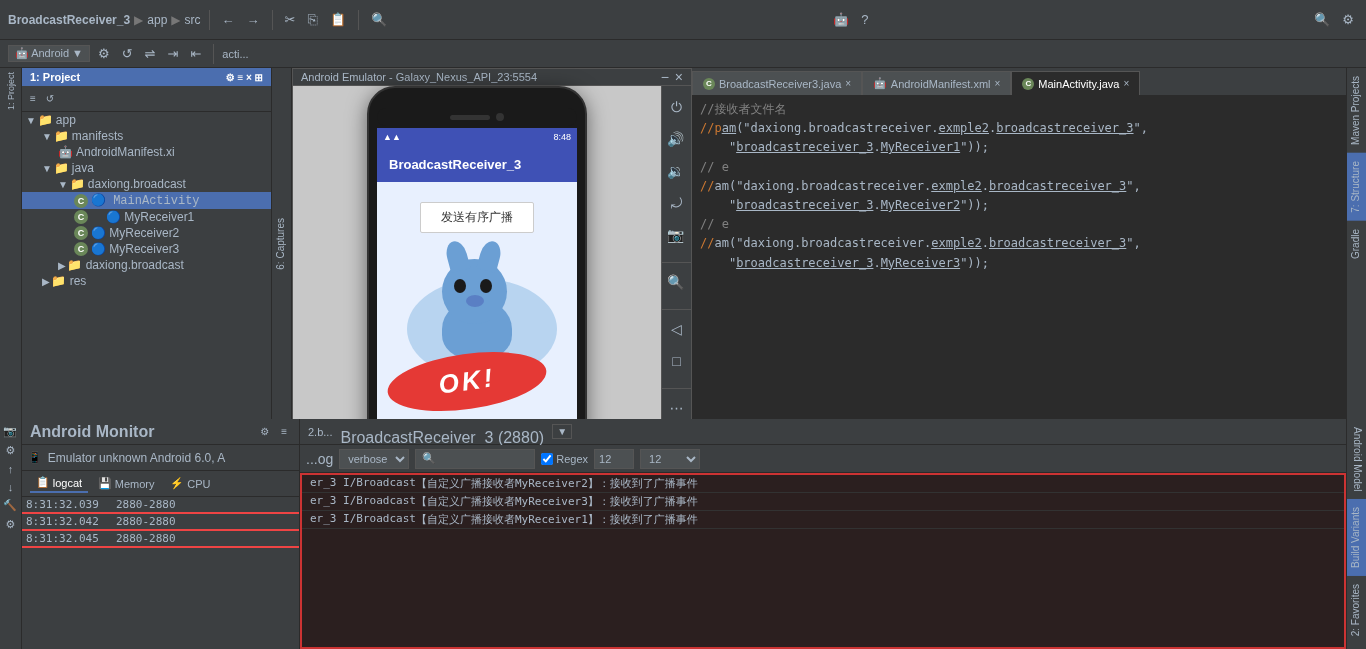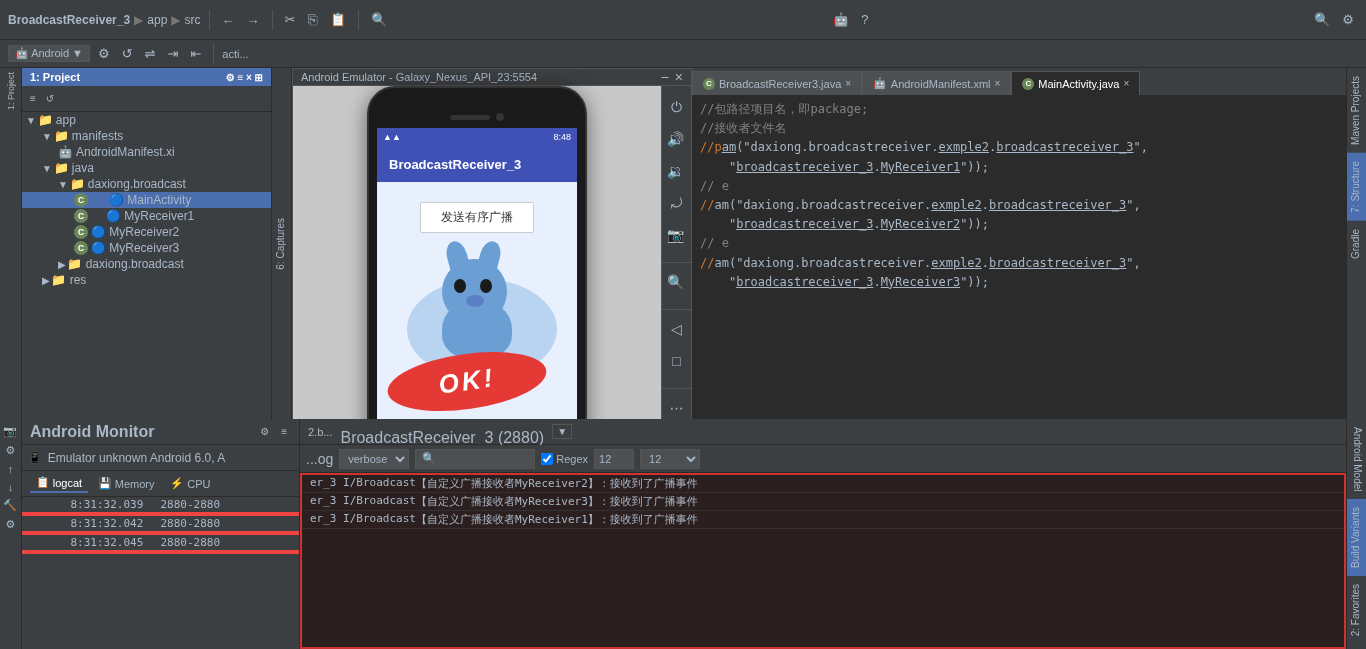--- a/index.html
+++ b/index.html
@@ -297,22 +297,21 @@
     .log-area {
       flex: 1;
       overflow: auto;
       font-family: 'Consolas', monospace;
       font-size: 11px;
       color: #a9b7c6;
     }
     .log-row {
       display: flex;
       padding: 1px 4px;
-      border-bottom: 4px solid #ef4444;
-      justify-content: center;
+      border-bottom: 2px solid #ef4444;
     }
     .log-time { color: #a9b7c6; min-width: 90px; }
     .log-pid { color: #a9b7c6; min-width: 90px; }
     .log-msg { color: #a9b7c6; }
 
     
     .right-monitor {
       flex: 1;
       display: flex;
       flex-direction: column;
@@ -493,21 +492,21 @@
         </div>
 
         <div class="tree-item" style="padding-left:36px;">
           <span class="tree-arrow">▼</span>
           <span class="tree-icon folder-icon">📁</span>
           <span>daxiong.broadcast</span>
         </div>
 
         <div class="tree-item selected" style="padding-left:52px;">
           <span class="icon-circle icon-green">C</span>
-          <span style="margin-left:21px;">🔵 MainActivity</span>
+          <span style="margin-left:3px;font-family:Liberation Mono, monospace;">🔵 MainActivity</span>
         </div>
 
         <div class="tree-item" style="padding-left:52px;">
           <span class="icon-circle icon-green">C</span>
           <span style="margin-left:18px;">🔵 MyReceiver1</span>
         </div>
 
         <div class="tree-item" style="padding-left:52px;">
           <span class="icon-circle icon-green">C</span>
           <span style="margin-left:3px;">🔵 MyReceiver2</span>
@@ -619,21 +618,20 @@
           <span>AndroidManifest.xml</span>
           <span class="tab-close">×</span>
         </div>
         <div class="editor-tab active">
           <span class="icon-circle icon-green" style="font-size:8px; width:12px; height:12px;">C</span>
           <span>MainActivity.java</span>
           <span class="tab-close">×</span>
         </div>
       </div>
       <div class="editor-content">
-        <span class="code-line comment">//包路径项目名，即package;</span>
         <span class="code-line comment">//接收者文件名</span>
         <span class="code-line"><span style="color:#cc7832;">//p</span><span style="text-decoration:underline; color:#a9b7c6;">am</span><span style="color:#a9b7c6;">("daxiong.broadcastreceiver.<span style="text-decoration:underline;">exmple2</span>.<span style="text-decoration:underline;">broadcastreceiver_3</span>",</span></span>
         <span class="code-line"><span style="color:#a9b7c6;">    "<span style="text-decoration:underline;">broadcastreceiver_3</span>.<span style="text-decoration:underline;">MyReceiver1</span>"));</span></span>
         <span class="code-line comment">// e</span>
         <span class="code-line"><span style="color:#cc7832;">//</span><span style="color:#a9b7c6;">am("daxiong.broadcastreceiver.<span style="text-decoration:underline;">exmple2</span>.<span style="text-decoration:underline;">broadcastreceiver_3</span>",</span></span>
         <span class="code-line"><span style="color:#a9b7c6;">    "<span style="text-decoration:underline;">broadcastreceiver_3</span>.<span style="text-decoration:underline;">MyReceiver2</span>"));</span></span>
         <span class="code-line comment">// e</span>
         <span class="code-line"><span style="color:#cc7832;">//</span><span style="color:#a9b7c6;">am("daxiong.broadcastreceiver.<span style="text-decoration:underline;">exmple2</span>.<span style="text-decoration:underline;">broadcastreceiver_3</span>",</span></span>
         <span class="code-line"><span style="color:#a9b7c6;">    "<span style="text-decoration:underline;">broadcastreceiver_3</span>.<span style="text-decoration:underline;">MyReceiver3</span>"));</span></span>
       </div>

